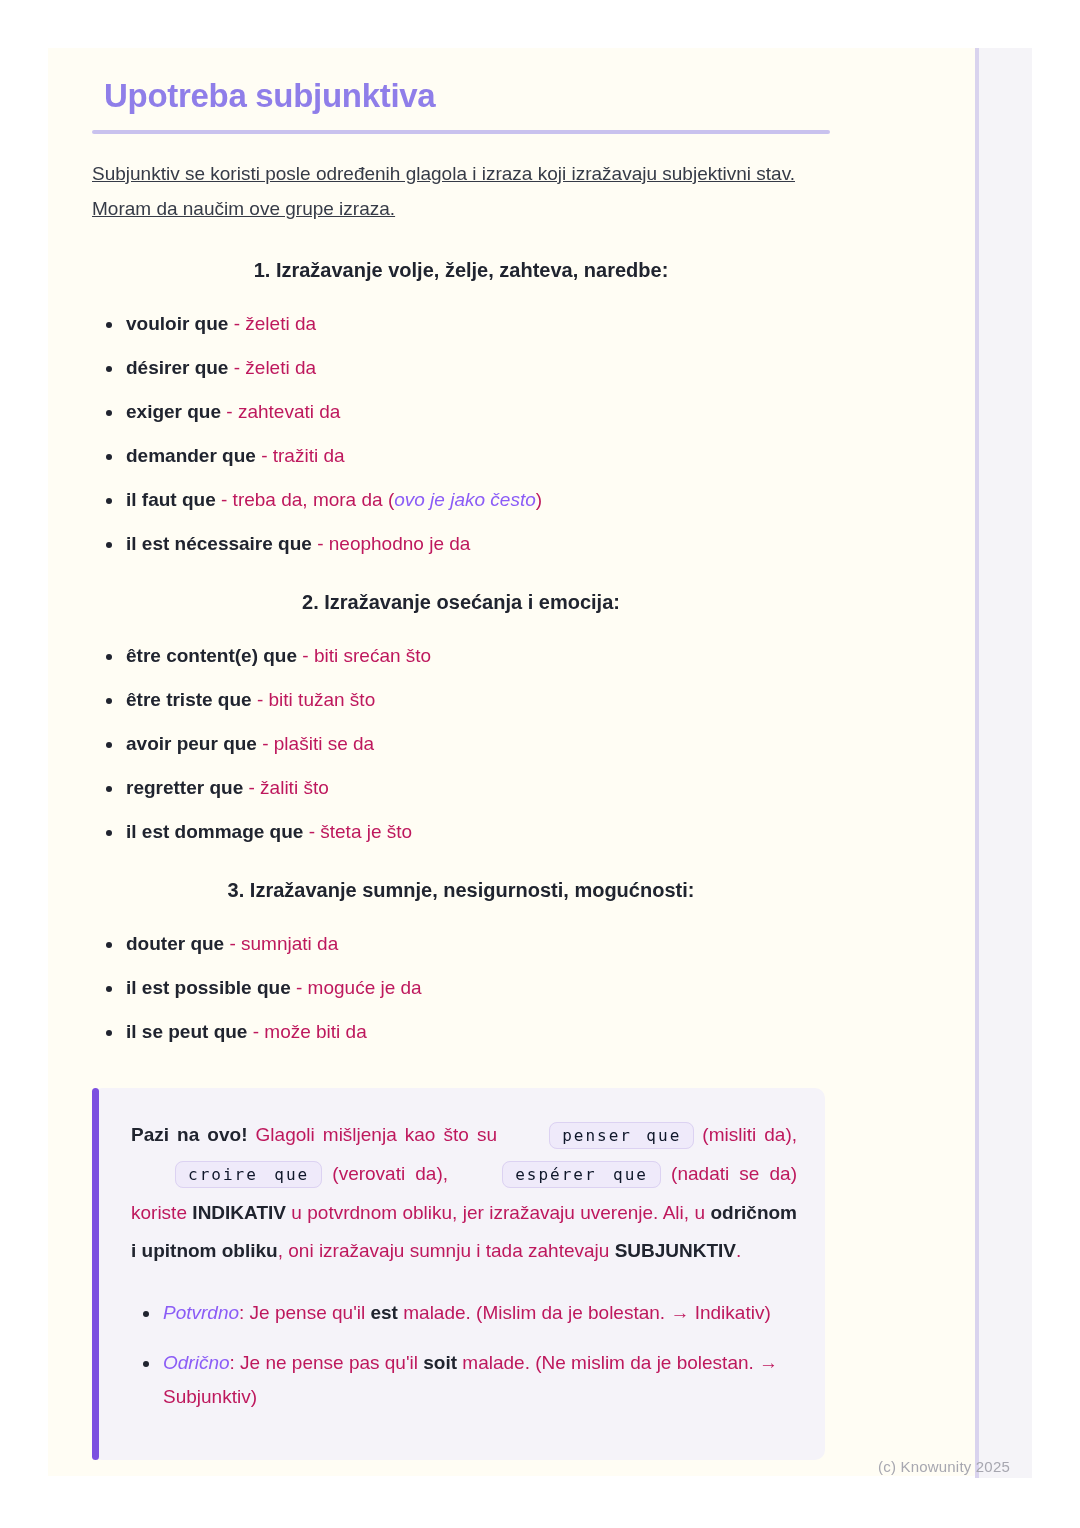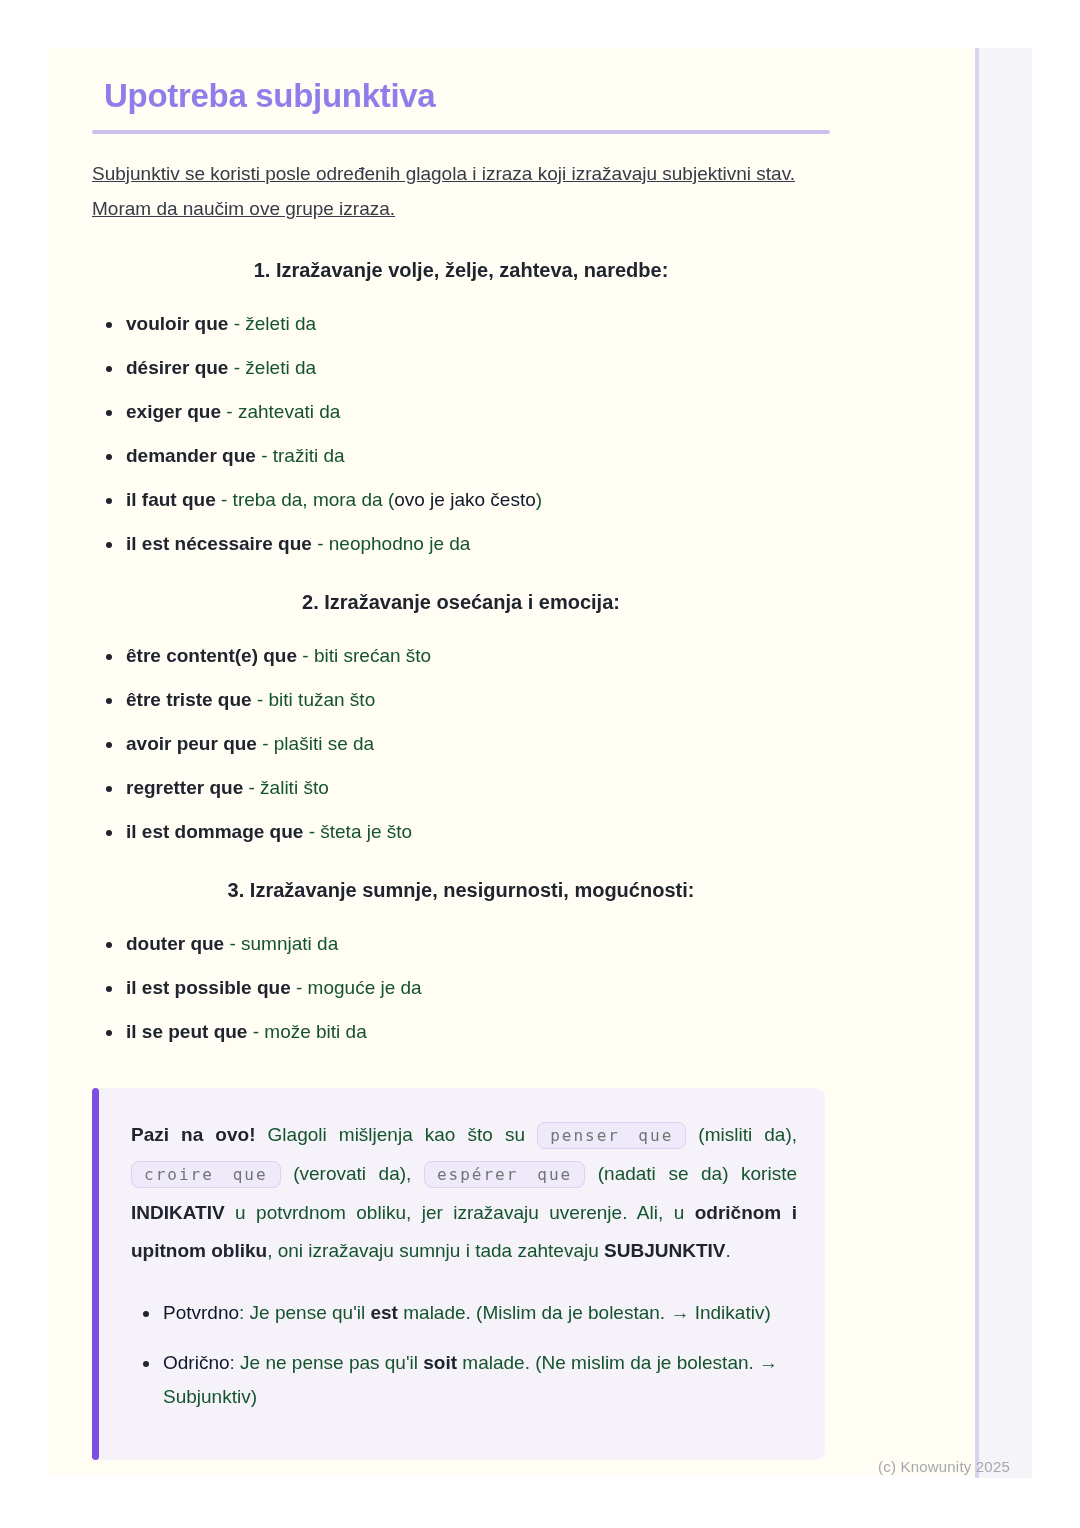--- a/index.html
+++ b/index.html
@@ -56,33 +56,34 @@
   }
   ul.phrase-list li {
     font-size: 19px;
     line-height: 28px;
     color: #363B47;
     margin-bottom: 16px;
     padding-left: 2px;
   }
   li::marker { color: #20242F; }
 
-  .seg-normal { color: #14532d; }
+  .seg-normal { color: #be185d; }
   .seg-bold   { font-weight: 700; color: #20242F; }
-  .seg-italic { color: #0f172a; }
+  .seg-italic { font-style: italic; color: #8b5cf6; }
   .seg-code {
     font-family: "DejaVu Sans Mono", "Liberation Mono", monospace;
     font-size: 16px;
     letter-spacing: 2px;
-    color: #737373;
+    color: #0f172a;
     background: #EFEAFA;
     border: 1.5px solid #DCD2F2;
     border-radius: 8px;
     padding: 3px 12px;
     white-space: nowrap;
+    margin-left: 44px;
   }
 
   .callout {
     position: relative;
     margin-top: 42px;
     width: 733px;
     background: #F5F3F9;
     border-radius: 10px;
     padding: 28px 28px 30px 39px;
   }

